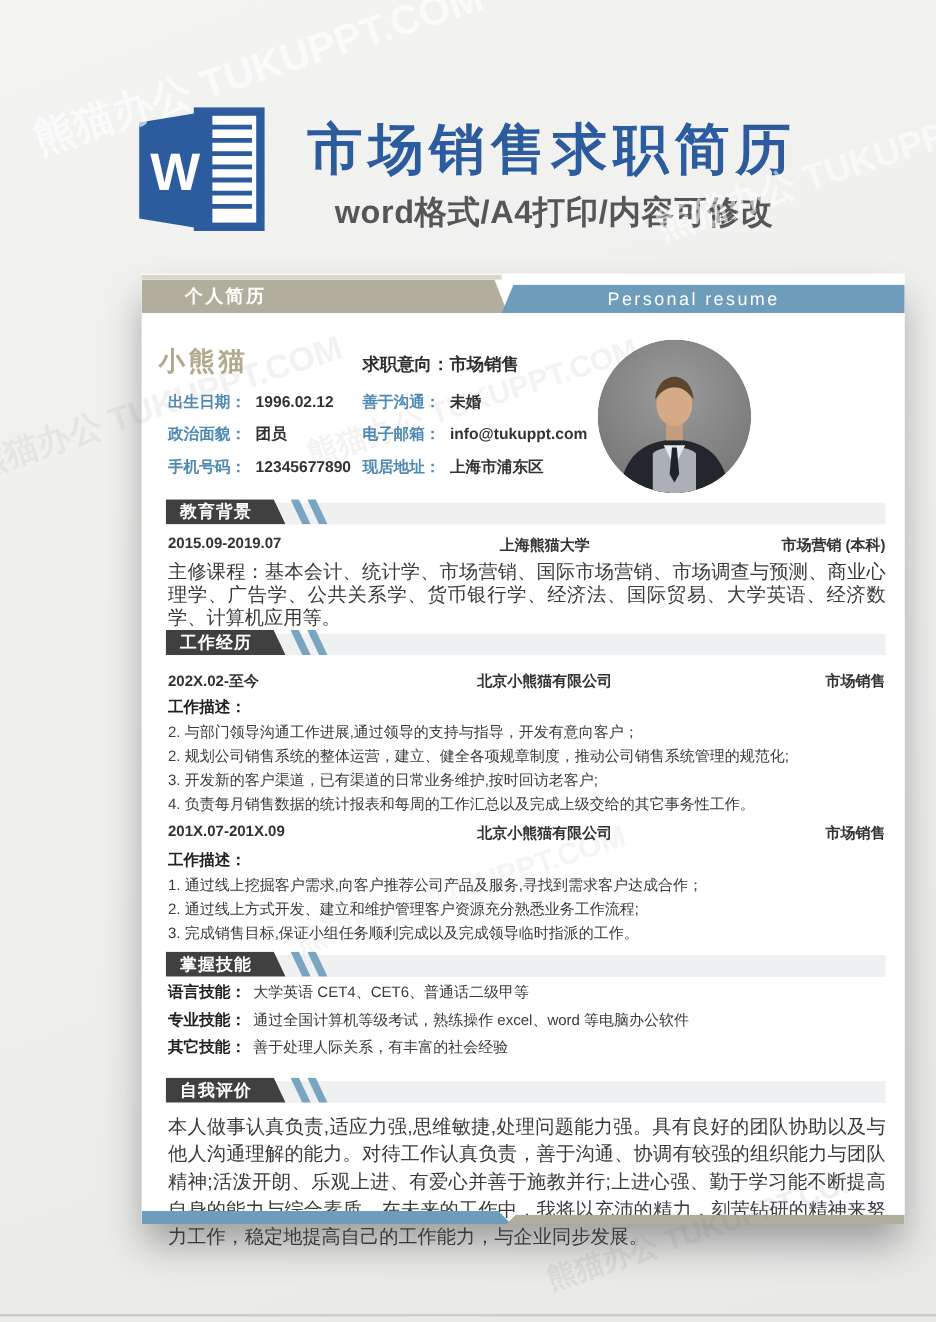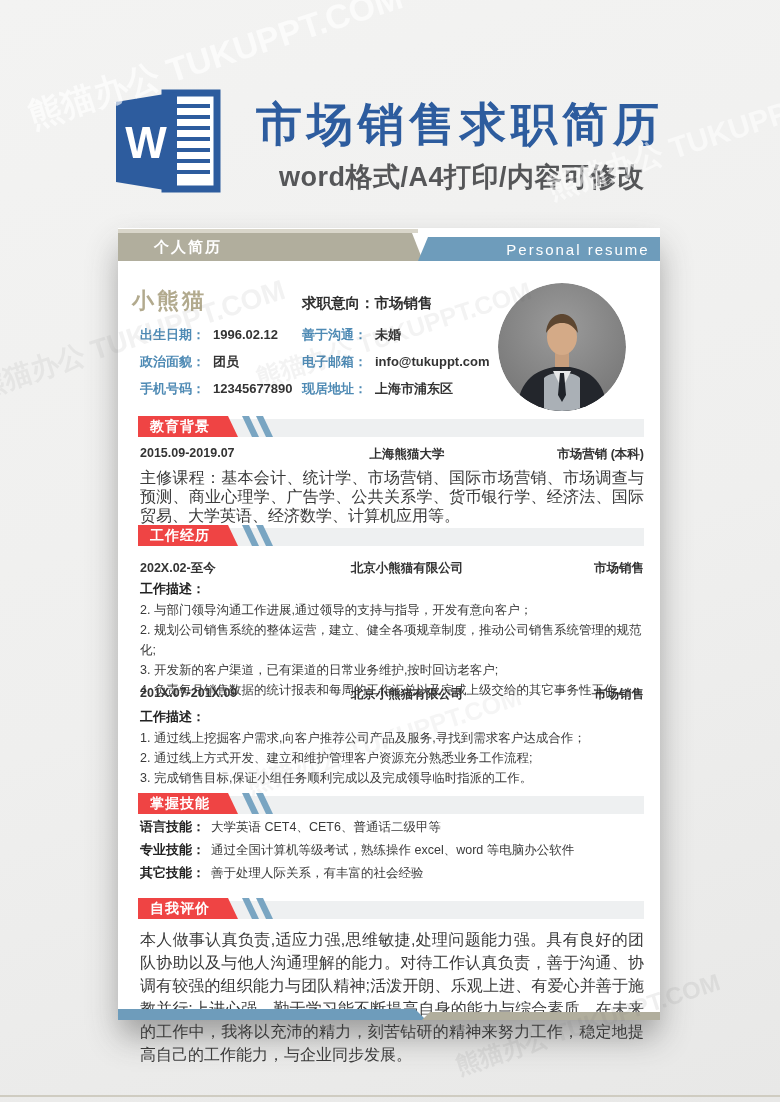--- a/index.html
+++ b/index.html
@@ -19,21 +19,21 @@
   .wm5 { top:724px; left:240px; font-size:25px; color:rgba(90,90,90,.06);  z-index:6; }
   .wm6 { top:1008px;left:450px; font-size:24px; color:rgba(120,120,120,.12); }
 
   
   .banner-title { position:absolute; left:256px; top:94px; font-size:46px; font-weight:bold; color:#2d5c9e; letter-spacing:5px; }
   .banner-sub   { position:absolute; left:279px; top:159px; font-size:27px; font-weight:bold; color:#555658; letter-spacing:0.5px; }
   .word-icon { position:absolute; left:113px; top:84px; width:112px; height:116px; }
 
   
   .page {
-    position:absolute; left:118px; top:228px; width:542px; height:792px;
+    position:absolute; left:118px; top:228px; width:636px; height:792px;
     background:#ffffff; box-shadow:0 18px 30px -2px rgba(60,60,60,.45);
   }
   .bottom-line { position:absolute; left:0; right:0; top:1095px; height:2px; background:#cfccc1; }
 
   
   .band { position:absolute; left:0; top:0; right:0; height:34px; }
   .band-tan-strip { position:absolute; left:0; top:1px; width:300px; height:4px; background:#d9d6ca; }
   .band-tan { position:absolute; left:0; top:5px; width:306px; height:28px; background:#b1ae9d;
               clip-path:polygon(0 0,294px 0,305px 100%,0 100%); }
   .band-blue { position:absolute; left:300px; right:0; top:9px; height:24px; background:#6e9cbb;
@@ -47,21 +47,21 @@
   .f-row { position:absolute; font-size:13px; color:#333; }
   .f-label { display:inline-block; min-width:62px; font-weight:bold; color:#4e8ab4; }
   .f-value { margin-left:8px; font-weight:600; color:#333; }
   .fl0 { left:22px;  top:98px; }  .fl1 { left:22px;  top:125px;font-family:Liberation Mono, monospace; }  .fl2 { left:22px;  top:152px; }
   .fr0 { left:184px; top:98px; }  .fr1 { left:184px; top:125px; }  .fr2 { left:184px; top:152px; }
   .photo { position:absolute; left:380px; top:55px; width:128px; height:128px; border-radius:50%; overflow:hidden; }
 
   
   .sec-header { position:absolute; left:20px; right:16px; height:22px; }
   .sec-bar   { position:absolute; left:2px; right:0; top:3px; height:18px; background:#eef0f1; }
-  .sec-badge { position:absolute; left:0; top:0; width:100px; height:21px; background:#ef4444;
+  .sec-badge { position:absolute; left:0; top:0; width:100px; height:21px; background:#404040;
                clip-path:polygon(0 0,90px 0,100px 100%,0 100%);
                color:#fff; font-size:14px; font-weight:bold; line-height:21px; padding-left:12px; box-sizing:border-box; letter-spacing:1px; }
   .stripe { position:absolute; top:0; height:21px; width:17px; background:#79a5c2;
             clip-path:polygon(0 0,7px 0,17px 100%,10px 100%); }
   .st1 { left:104px; } .st2 { left:118px; }
   .h-edu { top:188px; } .h-work { top:297px; } .h-skill { top:565px; } .h-eval { top:670px; }
 
   
   .meta-row { position:absolute; left:22px; right:16px; display:flex; font-size:12.5px; font-weight:bold; color:#333; }
   .meta-row .period { width:150px; }

